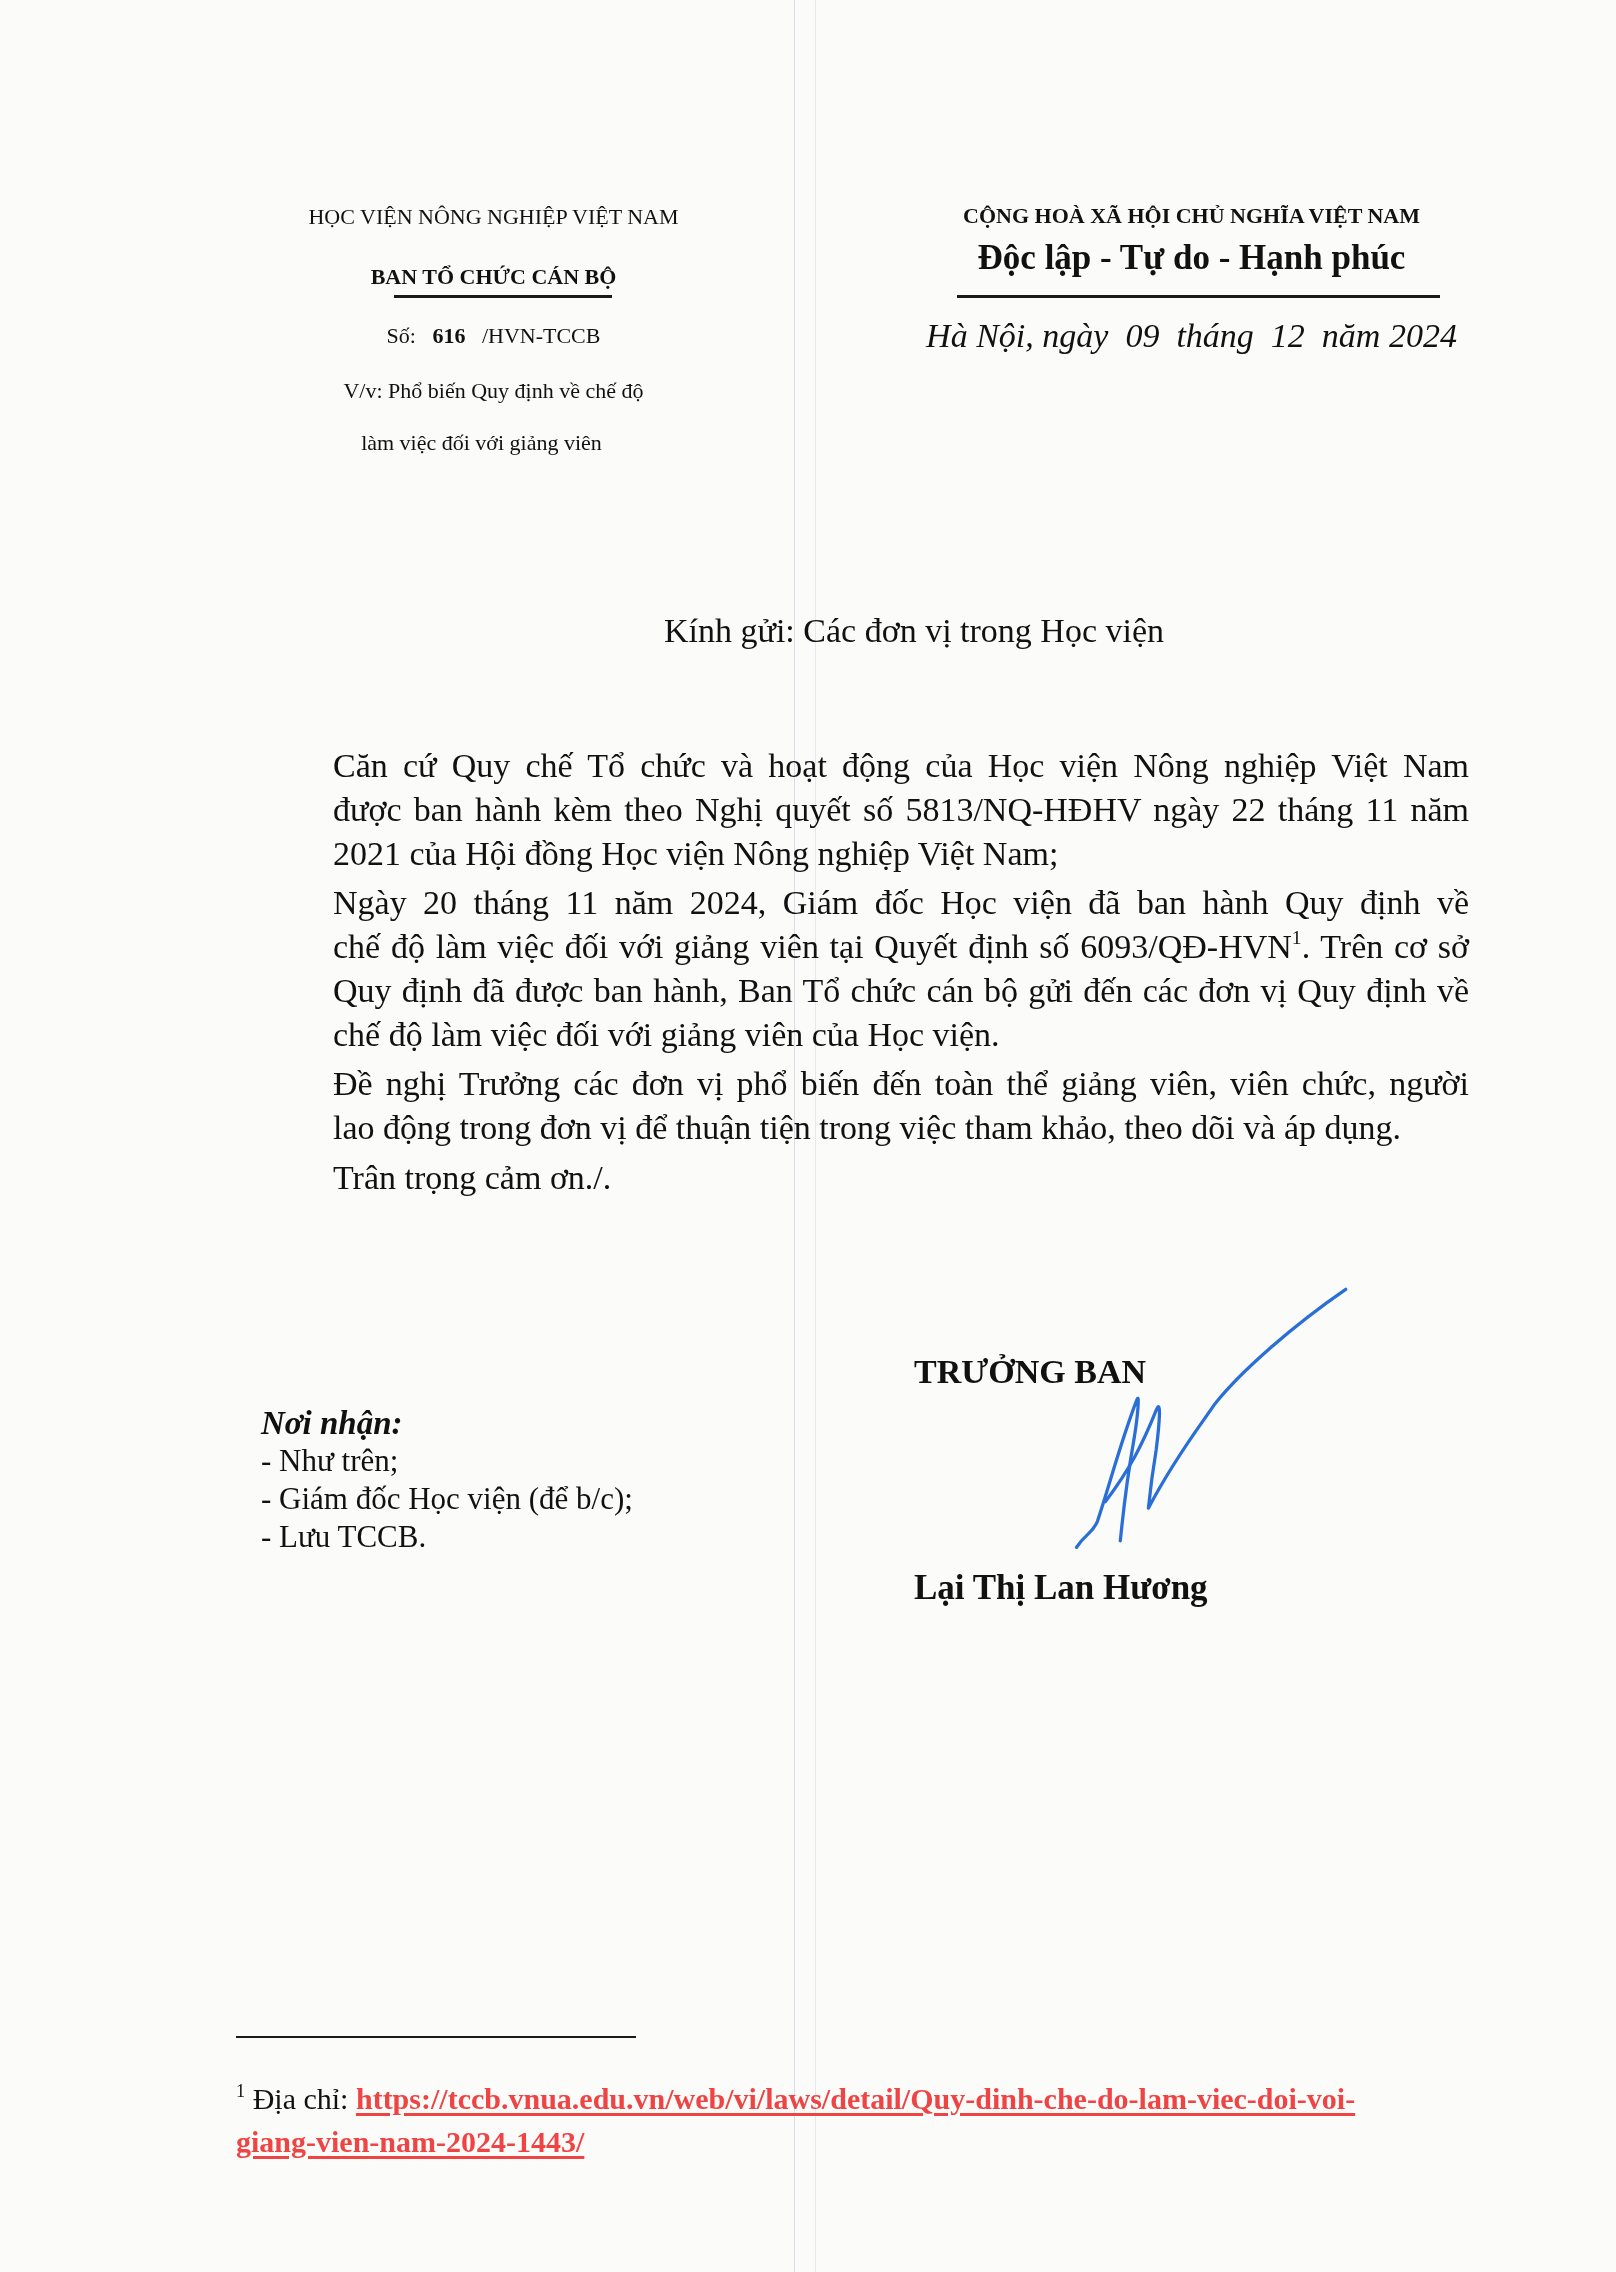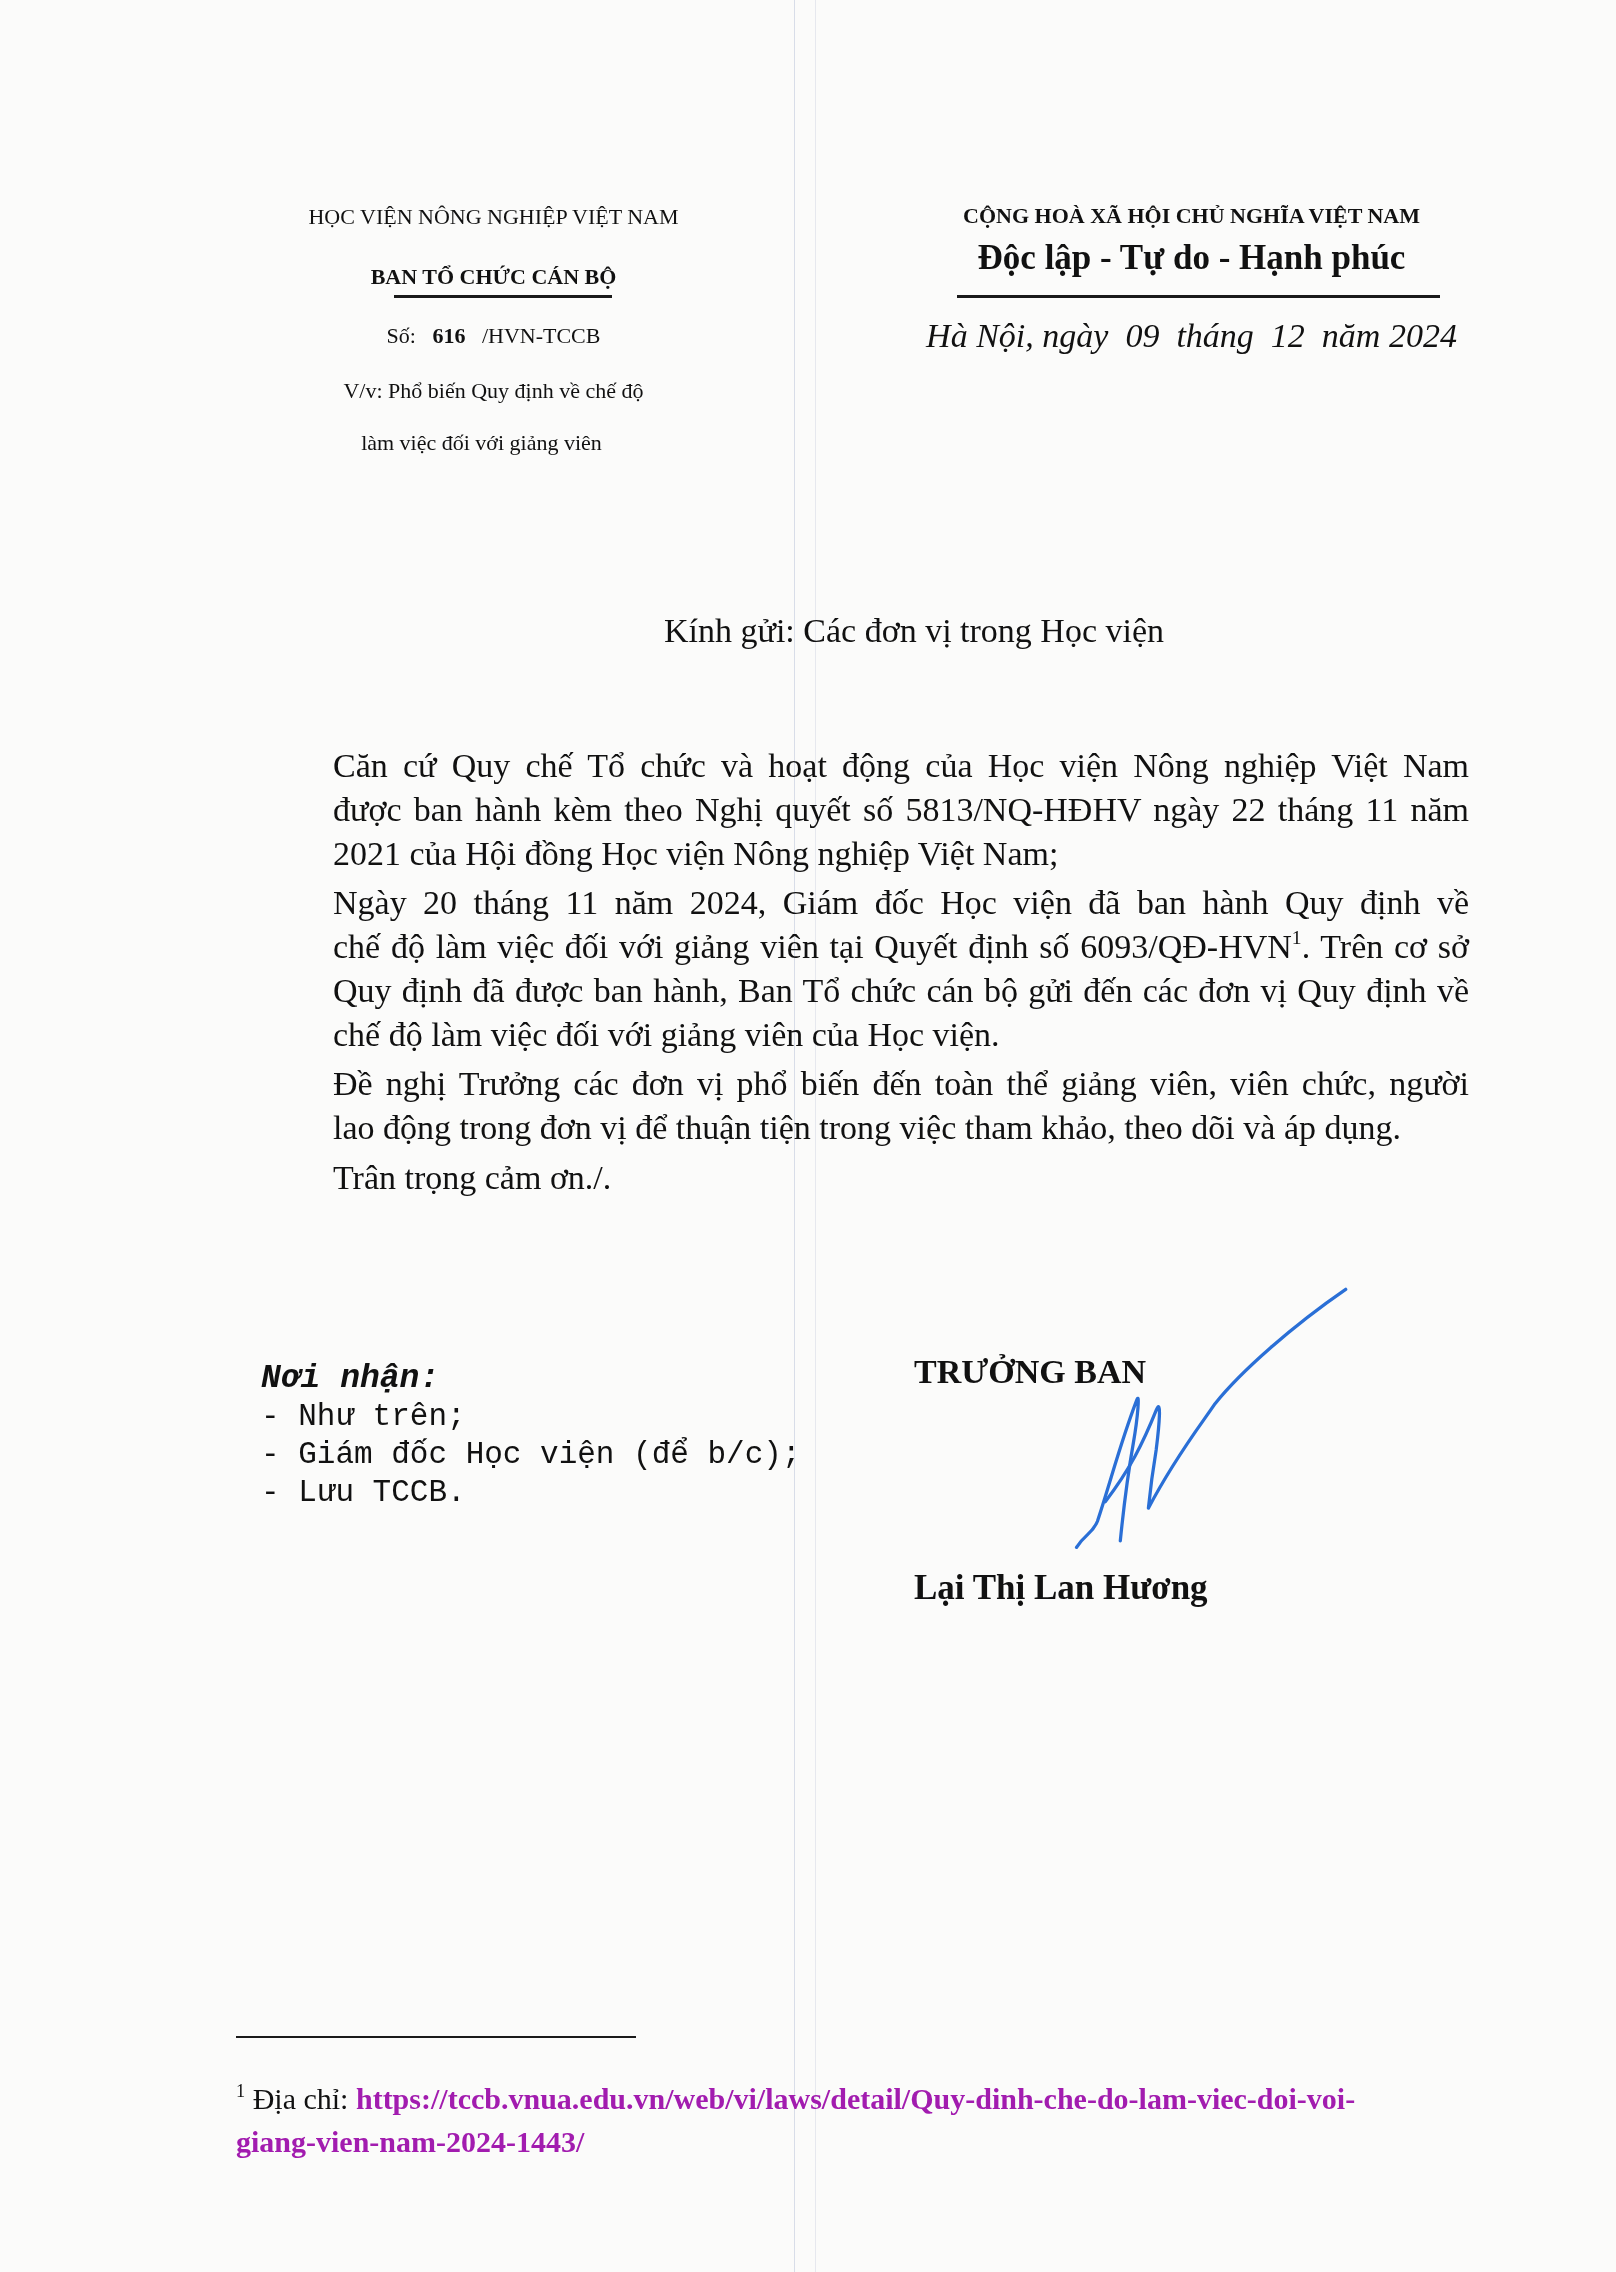--- a/index.html
+++ b/index.html
@@ -16,27 +16,27 @@
   .center { text-align: center; white-space: nowrap; }
   .hdr { font-size: 22px; line-height: 39px; }
   .b { font-weight: bold; }
   .i { font-style: italic; }
   .rule { position: absolute; height: 2.6px; background: #1a1a1a; }
   .body-text { position: absolute; left: 236px; width: 1233px; font-size: 34px; line-height: 44px; }
   .para { text-indent: 97px; text-align: justify; margin: 0 0 5.2px 0; }
   .para .line { display: block; text-align-last: justify; }
   .para .line.last { text-align-last: left; }
   sup { font-size: 19.6px; line-height: 0; vertical-align: 14.4px; }
-  .recip { position: absolute; left: 261px; top: 1360px; font-size: 31px; line-height: 38px; font-family: Liberation Mono, monospace; }
+  .recip { position: absolute; left: 261px; top: 1404px; font-size: 31px; line-height: 38px; }
   .recip .title { font-weight: bold; font-style: italic; font-size: 33px; }
   .sig { position: absolute; left: 914px; width: 535px; text-align: left; }
   .footnote { position: absolute; left: 236px; top: 2077px; width: 1228px; font-size: 30px; line-height: 43px; font-weight: bold; }
   .footnote .mark { font-weight: normal; font-size: 18.3px; vertical-align: 11.8px; line-height: 0; }
   .footnote .lbl { font-weight: normal; }
-  .footnote a { color: #a21caf; text-decoration-thickness: 2.6px; text-underline-offset: 3.9px; text-align: center; }
+  .footnote a { color: #ef4444; text-decoration: underline; text-decoration-thickness: 2.6px; text-underline-offset: 3.9px; text-align: center; }
   svg.signature { position: absolute; left: 1045px; top: 1273px; }
 </style>
 </head>
 <body>
 
 <div class="fold f1"></div>
 <div class="fold f2"></div>
 
 <div class="abs center hdr" style="left:167px; width:653px; top:197px;">HỌC VIỆN NÔNG NGHIỆP VIỆT NAM</div>
 <div class="abs center hdr b" style="left:167px; width:653px; top:238px;margin-top:19px;">BAN TỔ CHỨC CÁN BỘ</div>

